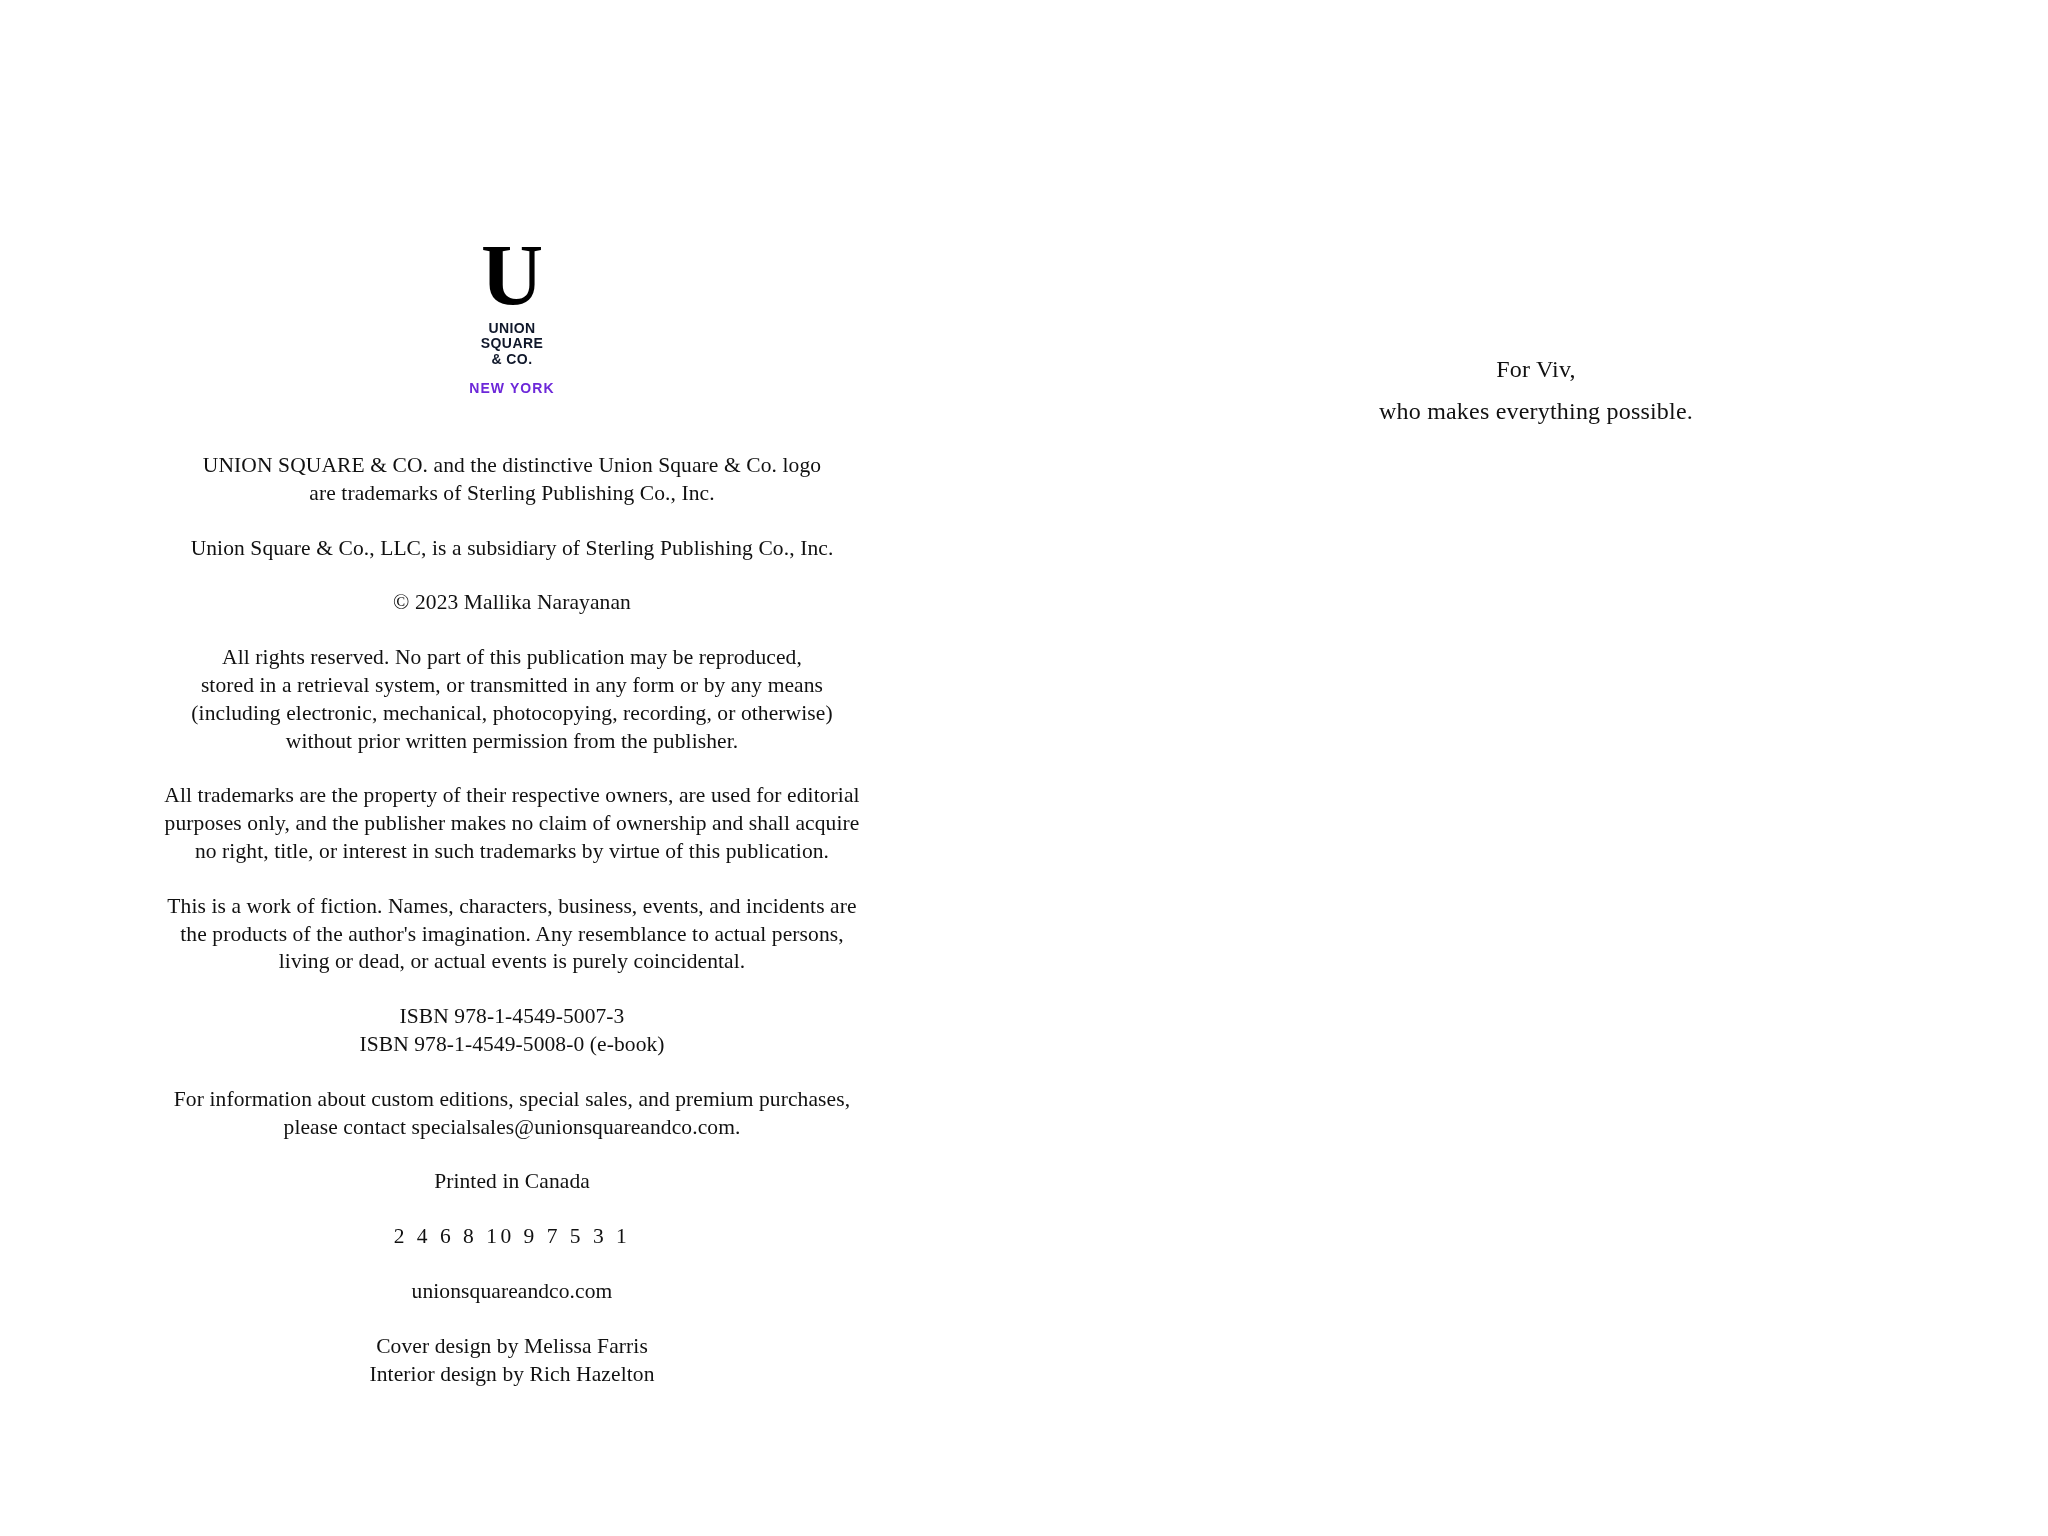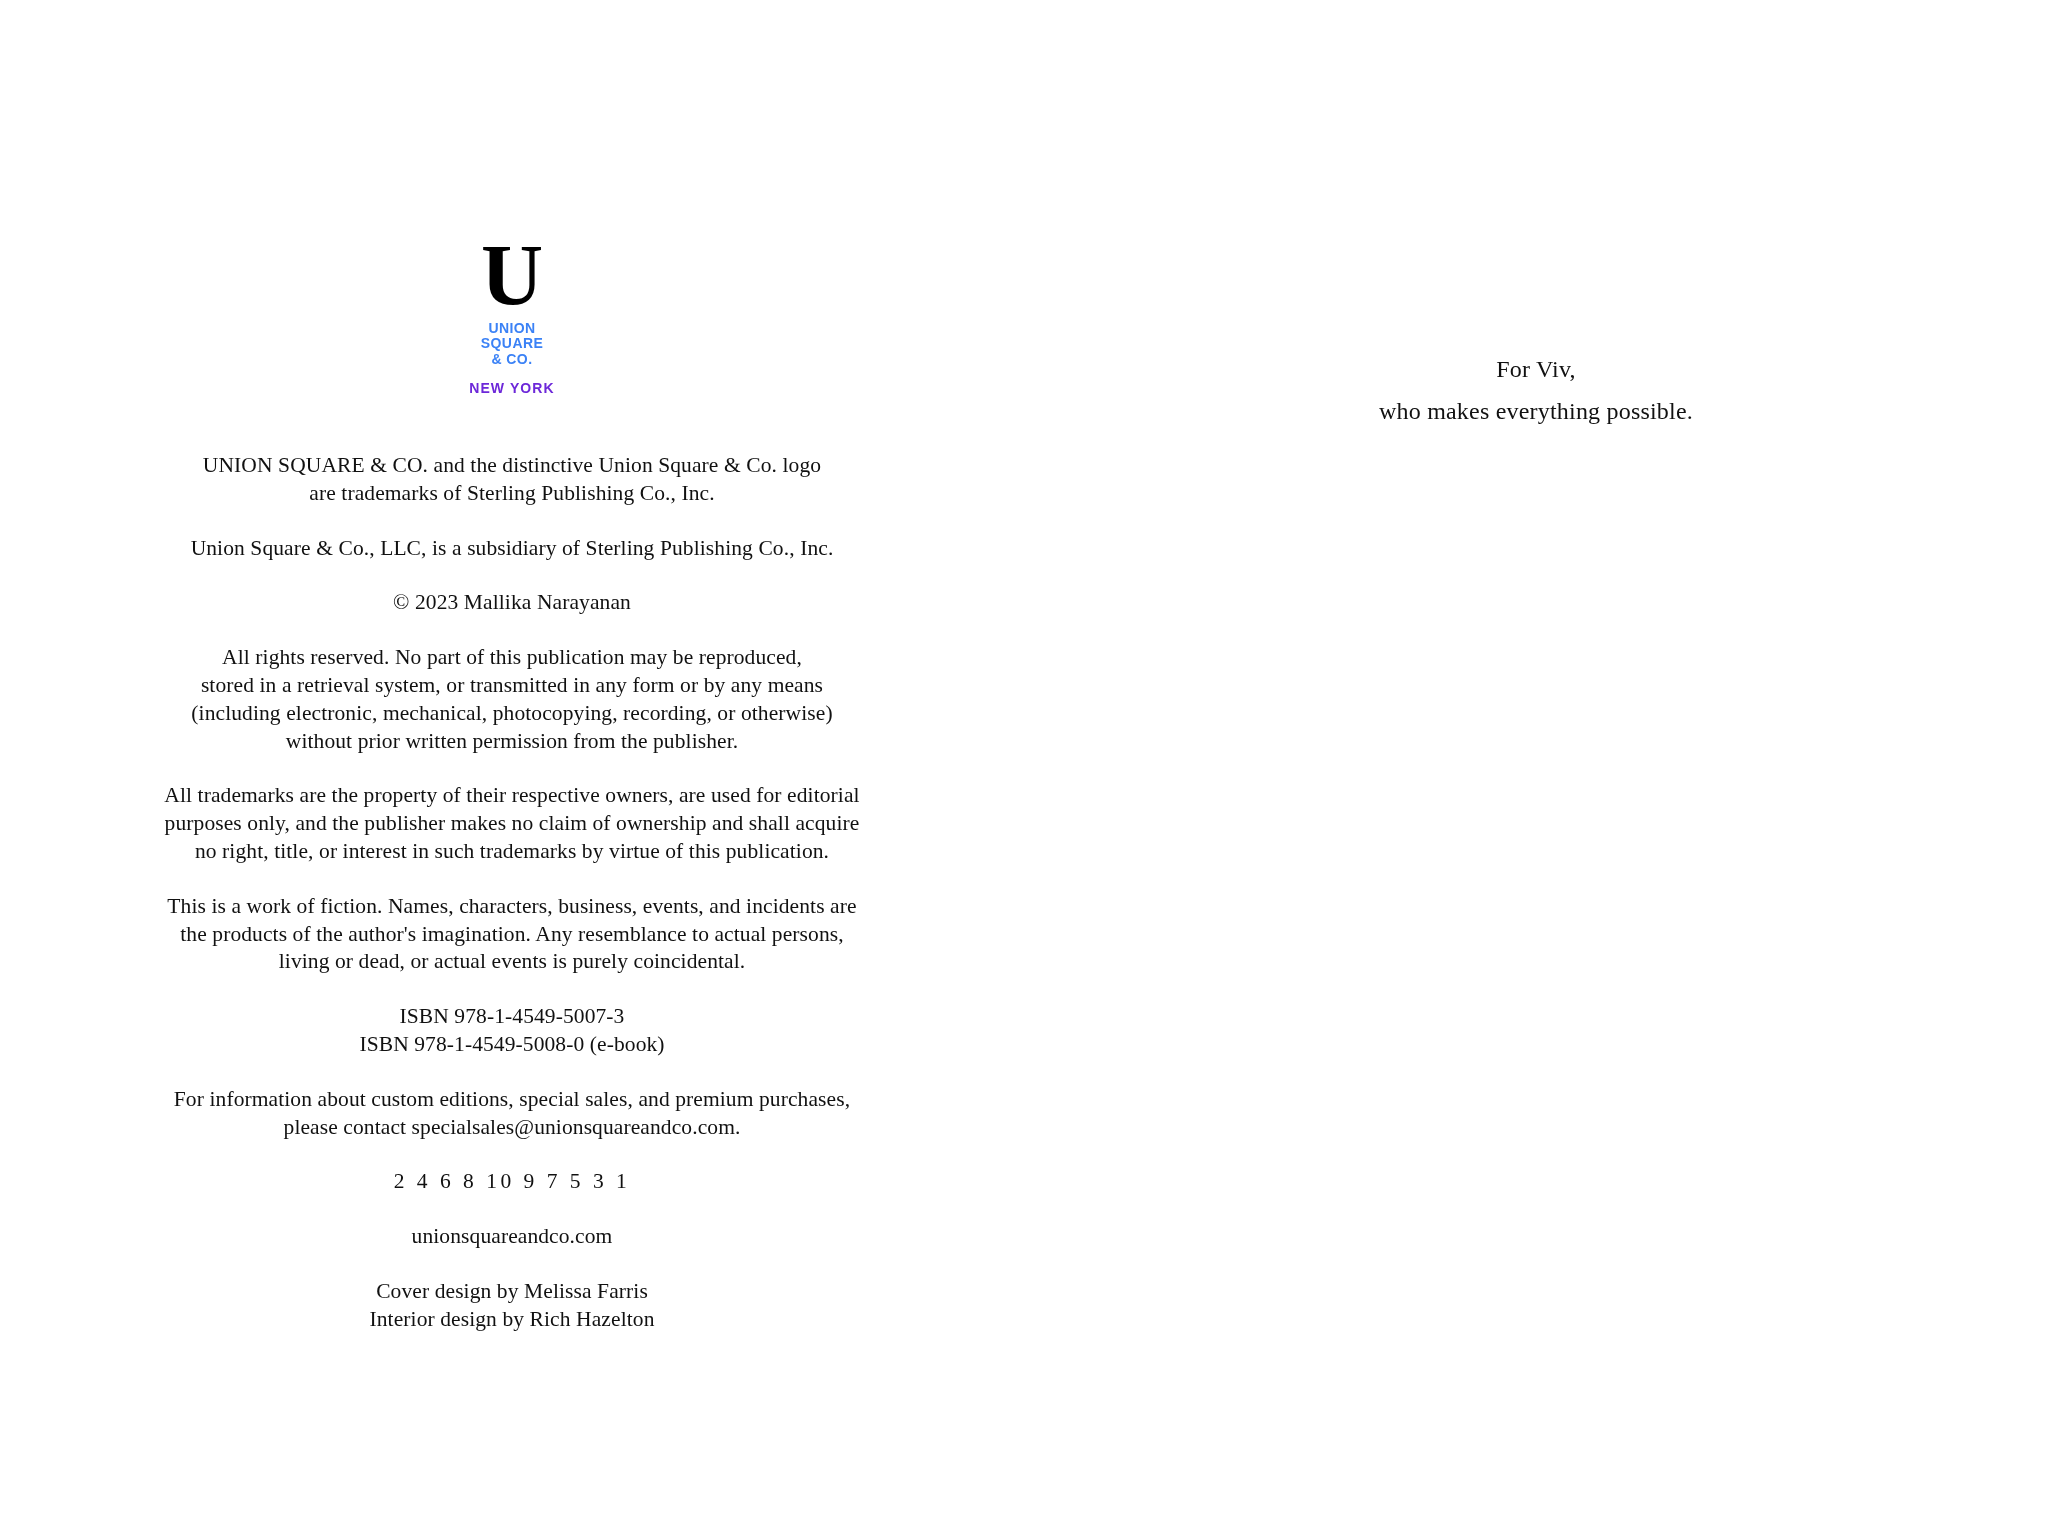--- a/index.html
+++ b/index.html
@@ -49,21 +49,21 @@
     color: #000000;
   }
   .logo-words {
     margin-top: 10px;
     font-family: "Liberation Sans", sans-serif;
     font-weight: 700;
     font-size: 14px;
     line-height: 1.12;
     letter-spacing: 0.4px;
     text-align: center;
-    color: #3b82f6;
+    color: #0f172a;
   }
   .logo-city {
     margin-top: 12px;
     font-family: "Liberation Sans", sans-serif;
     font-weight: 700;
     font-size: 14px;
     letter-spacing: 1.1px;
     text-align: center;
     color: #6d28d9;
   }
@@ -157,20 +157,23 @@
       <p class="para">
         <span>ISBN 978-1-4549-5007-3</span><br>
         <span>ISBN 978-1-4549-5008-0 (e-book)</span>
       </p>
 
       <p class="para">
         <span>For information about custom editions, special sales, and premium purchases,</span><br>
         <span>please contact specialsales@unionsquareandco.com.</span>
       </p>
 
+      <p class="para">
+        <span>Printed in Canada</span>
+      </p>
 
       <p class="para num-line">
         <span>2  4  6  8  10  9  7  5  3  1</span>
       </p>
 
       <p class="para">
         <span>unionsquareandco.com</span>
       </p>
 
       <p class="para">

